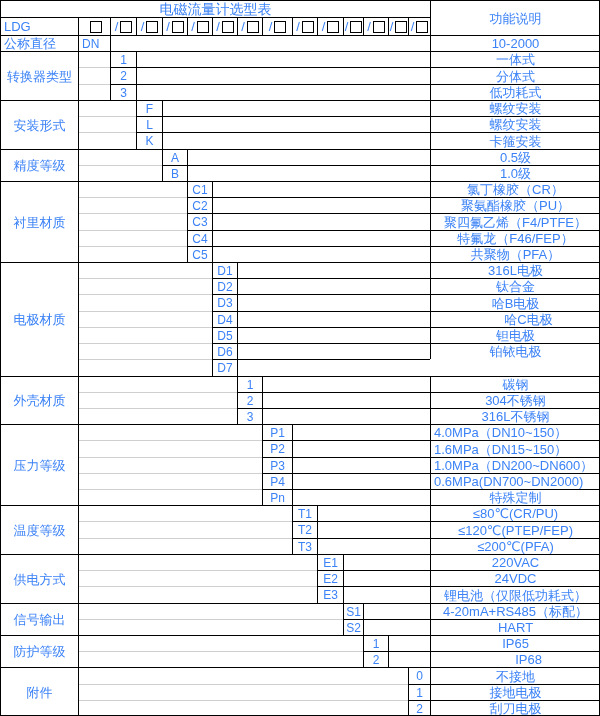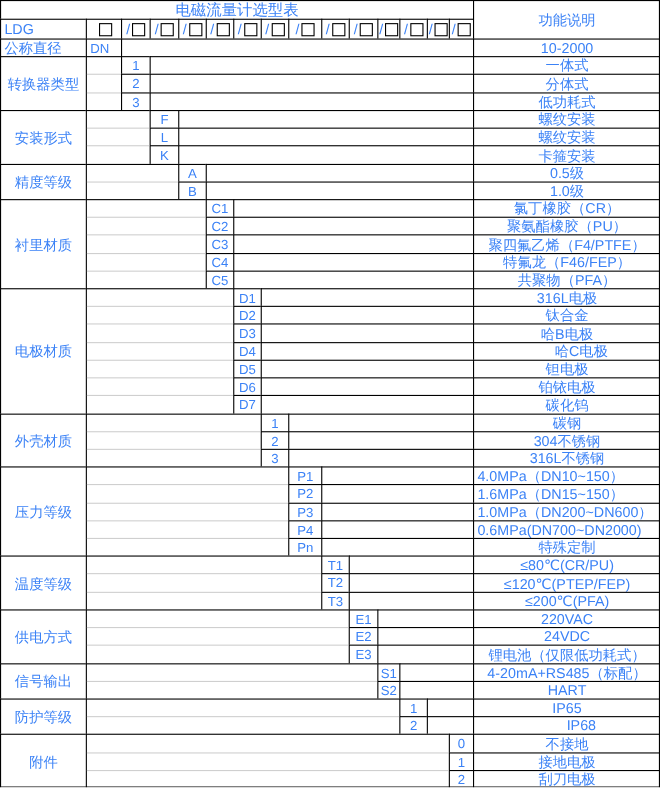--- a/index.html
+++ b/index.html
@@ -175,21 +175,20 @@
     <div class="cell" style="left: 237px; top: 311px; width: 193px; height: 16px;"></div>
     <div class="cell" style="left: 430px; top: 311px; width: 196px; height: 16px;">哈C电极</div>
     <div class="cell code" style="left: 212px; top: 327px; width: 25px; height: 16px;">D5</div>
     <div class="cell" style="left: 237px; top: 327px; width: 193px; height: 16px;"></div>
     <div class="cell" style="left: 430px; top: 327px; width: 170px; height: 16px;">钽电极</div>
     <div class="cell code" style="left: 212px; top: 343px; width: 25px; height: 16px;">D6</div>
     <div class="cell" style="left: 237px; top: 343px; width: 193px; height: 16px;"></div>
     <div class="cell" style="left: 430px; top: 343px; width: 170px; height: 16px;">铂铱电极</div>
     <div class="cell code" style="left: 212px; top: 359px; width: 25px; height: 17px;">D7</div>
     <div class="cell" style="left: 237px; top: 359px; width: 193px; height: 17px;"></div>
-    <div class="cell" style="left: 430px; top: 359px; width: 170px; height: 17px;">碳化钨</div>
     <div class="gl" style="left: 79px; top: 278px; width: 133px;"></div>
     <div class="gl" style="left: 79px; top: 294px; width: 133px;"></div>
     <div class="gl" style="left: 79px; top: 311px; width: 133px;"></div>
     <div class="gl" style="left: 79px; top: 327px; width: 133px;"></div>
     <div class="gl" style="left: 79px; top: 343px; width: 133px;"></div>
     <div class="gl" style="left: 79px; top: 359px; width: 133px;"></div>
     <div class="cell" style="left: 0px; top: 376px; width: 78px; height: 48px;">外壳材质</div>
     <div class="cell" style="left: 78px; top: 376px; width: 159px; height: 48px;"></div>
     <div class="cell code" style="left: 237px; top: 376px; width: 25px; height: 16px;">1</div>
     <div class="cell" style="left: 262px; top: 376px; width: 168px; height: 16px;"></div>

